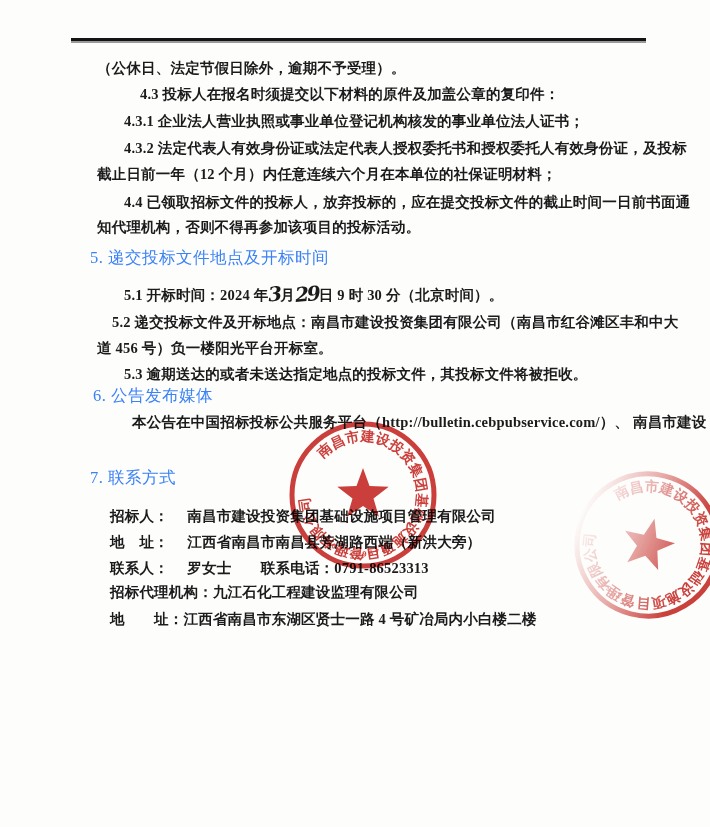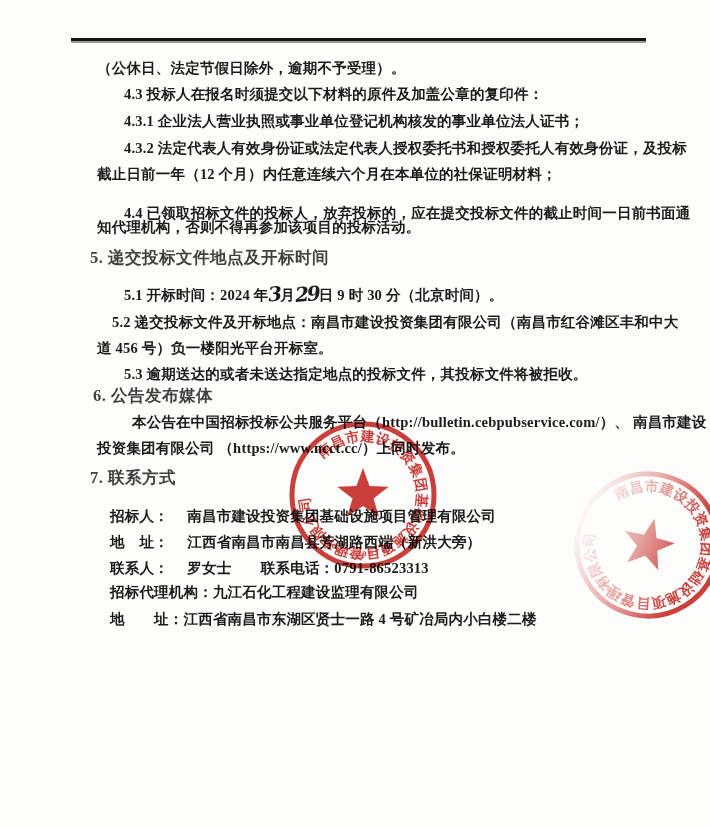--- a/index.html
+++ b/index.html
@@ -15,22 +15,22 @@
     position:absolute;left:71px;top:38px;width:575px;height:3px;
     background:#141414;border-bottom:2px solid #9a9a9a;
   }
   .tline{
     position:absolute;
     font-size:14.5px;font-weight:600;letter-spacing:0.2px;
     white-space:nowrap;line-height:20px;
   }
   .heading{
     position:absolute;
-    font-size:16.5px;font-weight:700;letter-spacing:0.5px;
-    white-space:nowrap;line-height:22px;color:#404040;
+    font-size:16.5px;font-weight:400;letter-spacing:0.5px;
+    white-space:nowrap;line-height:22px;color:#3b82f6;
   }
   .handwritten{
     display:inline-block;
     font-family:"DejaVu Serif",serif;
     font-style:italic;font-weight:700;
     font-size:20px;line-height:10px;
     letter-spacing:-2px;
     transform:rotate(-5deg) translateY(1px);
   }
   .stamp{
@@ -50,38 +50,37 @@
   .seal-num{font-family:"Liberation Sans",sans-serif;font-weight:700;}
 </style>
 </head>
 <body>
 
 <div class="page">
 
   <div class="topline"></div>
 
   <div class="tline" style="left:97px;top:58px;">（公休日、法定节假日除外，逾期不予受理）。</div>
-  <div class="tline" style="left:124px;top:84px;">4.3 投标人在报名时须提交以下材料的原件及加盖公章的复印件：</div>
+  <div class="tline" style="left:140px;top:84px;">4.3 投标人在报名时须提交以下材料的原件及加盖公章的复印件：</div>
   <div class="tline" style="left:124px;top:111px;">4.3.1 企业法人营业执照或事业单位登记机构核发的事业单位法人证书；</div>
   <div class="tline" style="left:124px;top:138px;">4.3.2 法定代表人有效身份证或法定代表人授权委托书和授权委托人有效身份证，及投标</div>
   <div class="tline" style="left:97px;top:164px;">截止日前一年（12 个月）内任意连续六个月在本单位的社保证明材料；</div>
-  <div class="tline" style="left:124px;top:203px;">4.4 已领取招标文件的投标人，放弃投标的，应在提交投标文件的截止时间一日前书面通</div>
+  <div class="tline" style="left:124px;top:192px;">4.4 已领取招标文件的投标人，放弃投标的，应在提交投标文件的截止时间一日前书面通</div>
   <div class="tline" style="left:97px;top:217px;">知代理机构，否则不得再参加该项目的投标活动。</div>
 
   <div class="heading" style="left:90px;top:247px;">5. 递交投标文件地点及开标时间</div>
   <div class="tline" style="left:124px;top:285px;">
     <span>5.1 开标时间：2024 年</span><span class="handwritten">3</span><span>月</span><span class="handwritten">29</span><span>日 9 时 30 分（北京时间）。</span>
   </div>
   <div class="tline" style="left:112px;top:312px;">5.2 递交投标文件及开标地点：南昌市建设投资集团有限公司（南昌市红谷滩区丰和中大</div>
   <div class="tline" style="left:97px;top:338px;">道 456 号）负一楼阳光平台开标室。</div>
   <div class="tline" style="left:124px;top:364px;">5.3 逾期送达的或者未送达指定地点的投标文件，其投标文件将被拒收。</div>
 
   <div class="heading" style="left:93px;top:385px;">6. 公告发布媒体</div>
   <div class="tline" style="left:132px;top:412px;">本公告在中国招标投标公共服务平台（http://bulletin.cebpubservice.com/）、 南昌市建设</div>
-  <div class="tline" style="left:97px;top:438px;">投资集团有限公司 （https://www.ncct.cc/）上同时发布。</div>
 
   <div class="heading" style="left:90px;top:467px;">7. 联系方式</div>
   <div class="tline" style="left:110px;top:532px;">地　址：　 江西省南昌市南昌县芳湖路西端（新洪大旁）</div>
   <div class="tline" style="left:110px;top:506px;">招标人：　 南昌市建设投资集团基础设施项目管理有限公司</div>
   <div class="tline" style="left:110px;top:558px;">联系人：　 罗女士　　联系电话：0791-86523313</div>
   <div class="tline" style="left:110px;top:582px;">招标代理机构：九江石化工程建设监理有限公司</div>
   <div class="tline" style="left:110px;top:609px;">地　　址：江西省南昌市东湖区贤士一路 4 号矿冶局内小白楼二楼</div>
 
   <div class="stamp" style="left:278px;top:410px;opacity:0.88;">
     <svg width="170" height="170" viewBox="0 0 170 170">

